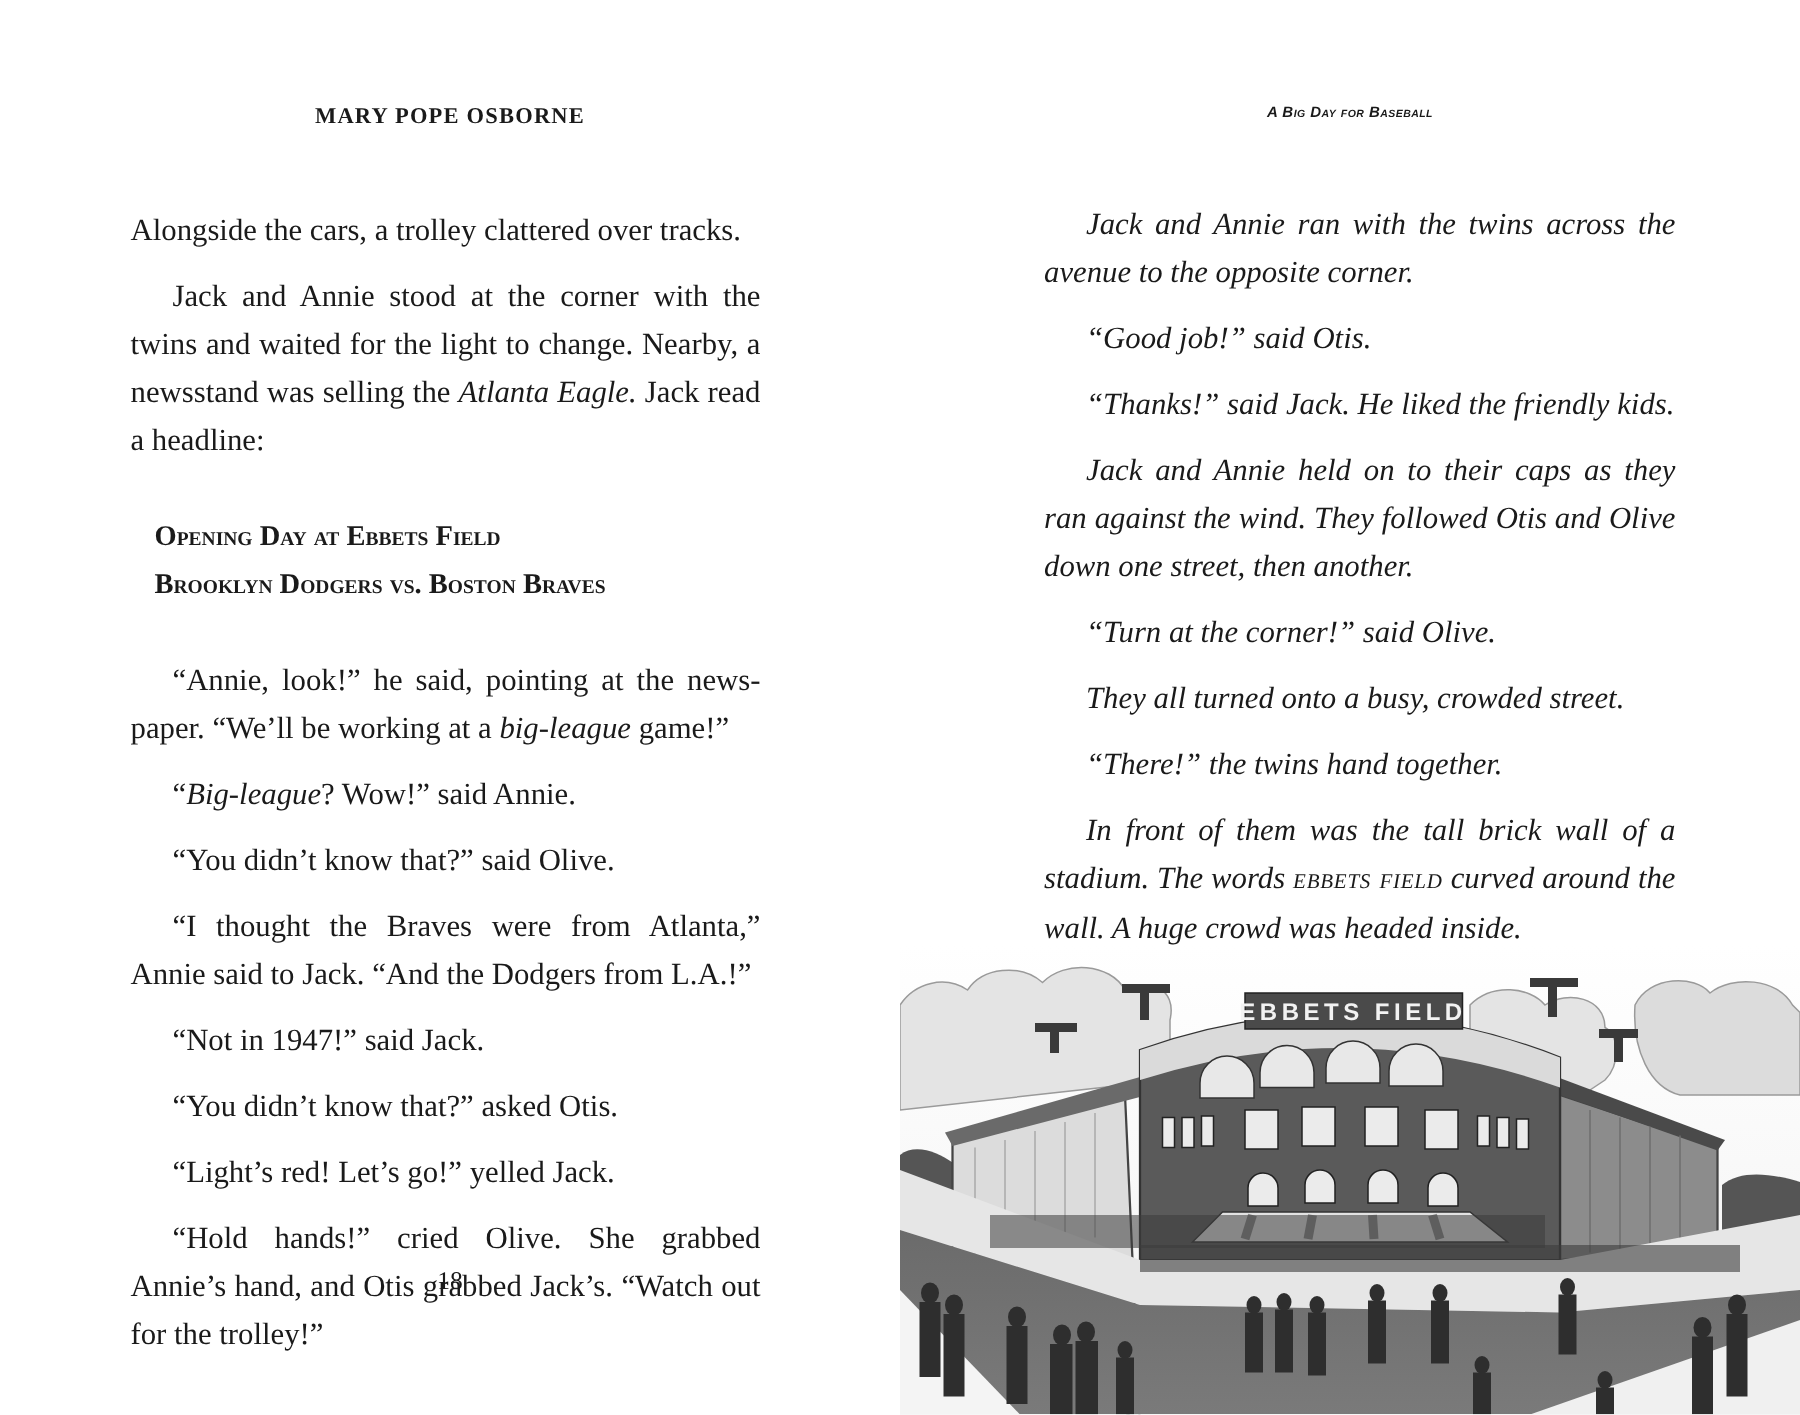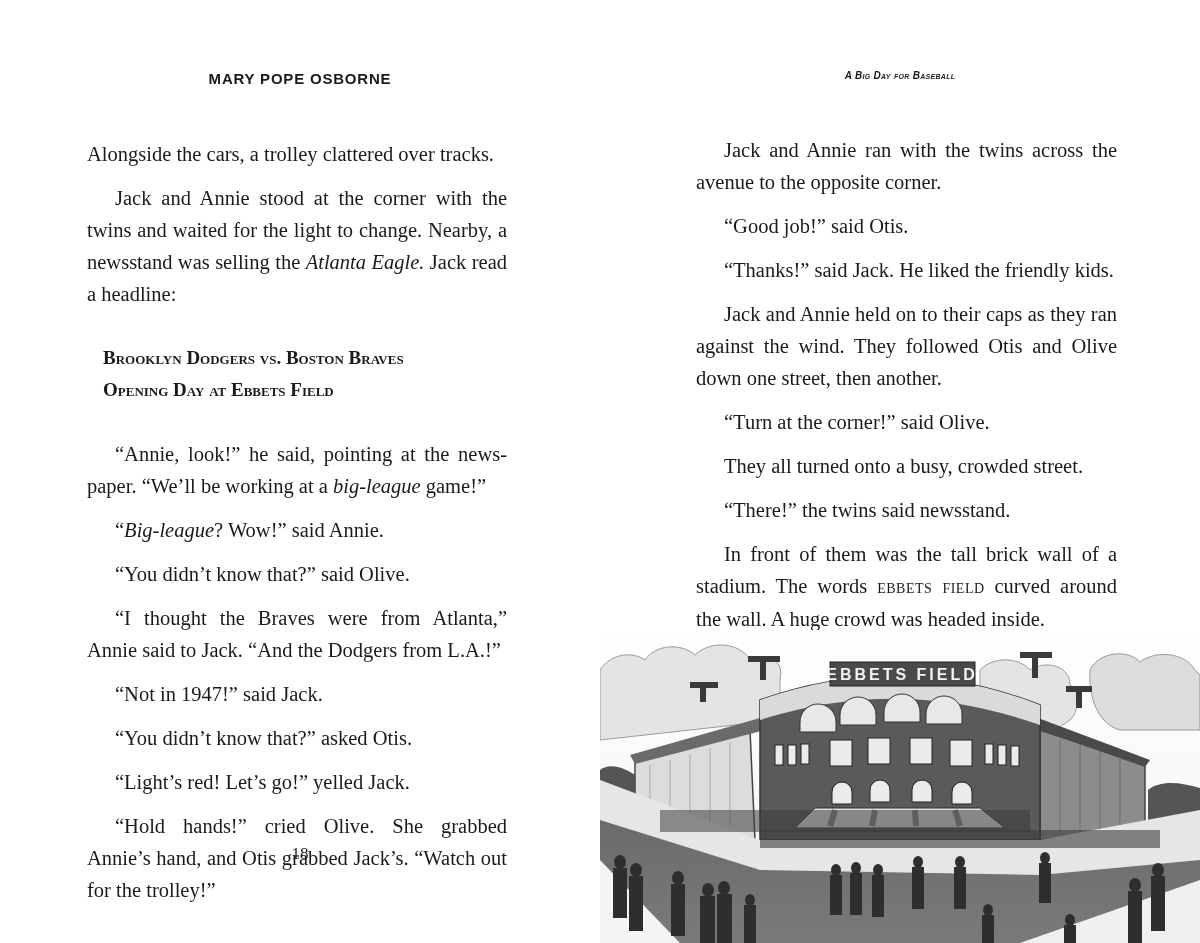--- a/index.html
+++ b/index.html
@@ -8,28 +8,28 @@
     background: #ffffff; color: #1a1a1a;
     font-family: "DejaVu Serif", "Liberation Serif", serif;
   }
   .page { position: absolute; top: 0; height: 943px; }
   .page-left { left: 0; width: 600px; }
   .page-right { left: 600px; width: 600px; }
   .running-head {
     position: absolute; top: 70px; left: 0; width: 100%;
     text-align: center; font-size: 14px; letter-spacing: 0.5px;
   }
-  .running-head.author { font-family: Liberation Sans, sans-serif; font-weight: bold; font-size: 15px; letter-spacing: 0.8px; }
+  .running-head.author { font-family: Liberation Serif, serif; font-weight: bold; font-size: 15px; letter-spacing: 0.8px; }
   .running-head.title { font-family: "Liberation Sans", sans-serif; font-style: italic; font-weight: bold; font-size: 10px; font-variant: small-caps; letter-spacing: 0.3px; }
   .text-block {
     position: absolute; font-family: "Liberation Serif", serif;
     font-size: 20.5px; line-height: 32px;
   }
   .left-block { left: 75px; width: 444px; top: 126px; }
-  .right-block { left: 84px; width: 445px; top: 122px; }
+  .right-block { left: 84px; width: 445px; top: 122px; font-style: italic; }
   .p { margin: 12px; text-align: justify; text-align-last: left; }
   .p.indent { text-indent: 28px; }
   .p.noindent { text-indent: 0; }
   .headline {
     margin: 32px 0 32px 28px; font-weight: bold; font-variant: small-caps;
     font-size: 19px; line-height: 32px;
   }
   .headline div { margin: 0; }
   .sc { font-variant: small-caps; font-size: 0.95em; letter-spacing: 0.5px; text-transform: lowercase; }
   .page-number {
@@ -46,22 +46,22 @@
 <body>
 
 <div class="page page-left">
   <div class="running-head author">MARY POPE OSBORNE</div>
   <div class="text-block left-block">
     <div id="left-paras-before">
         <p class="p noindent"><span>Alongside the cars, a trolley clattered over tracks.</span></p>
         <p class="p indent"><span>Jack and Annie stood at the corner with the twins and waited for the light to change. Nearby, a newsstand was selling the </span><em>Atlanta Eagle.</em><span> Jack read a headline:</span></p>
       </div>
     <div class="headline">
+      <div>Opening Day at Ebbets Field</div>
       <div>Brooklyn Dodgers vs. Boston Braves</div>
-      <div>Opening Day at Ebbets Field</div>
     </div>
     <div id="left-paras-after">
         <p class="p indent"><span>“Annie, look!” he said, pointing at the news­paper. “We’ll be working at a </span><em>big-league</em><span> game!”</span></p>
         <p class="p indent"><span>“</span><em>Big-league</em><span>? Wow!” said Annie.</span></p>
         <p class="p indent"><span>“You didn’t know that?” said Olive.</span></p>
         <p class="p indent"><span>“I thought the Braves were from Atlanta,” Annie said to Jack. “And the Dodgers from L.A.!”</span></p>
         <p class="p indent"><span>“Not in 1947!” said Jack.</span></p>
         <p class="p indent"><span>“You didn’t know that?” asked Otis.</span></p>
         <p class="p indent"><span>“Light’s red! Let’s go!” yelled Jack.</span></p>
         <p class="p indent"><span>“Hold hands!” cried Olive. She grabbed Annie’s hand, and Otis grabbed Jack’s. “Watch out for the trolley!”</span></p>
@@ -73,21 +73,21 @@
 <div class="page page-right">
   <div class="running-head title">A Big Day for Baseball</div>
   <div class="text-block right-block">
     <div id="right-paras">
         <p class="p indent"><span>Jack and Annie ran with the twins across the avenue to the opposite corner.</span></p>
         <p class="p indent"><span>“Good job!” said Otis.</span></p>
         <p class="p indent"><span>“Thanks!” said Jack. He liked the friendly kids.</span></p>
         <p class="p indent"><span>Jack and Annie held on to their caps as they ran against the wind. They followed Otis and Olive down one street, then another.</span></p>
         <p class="p indent"><span>“Turn at the corner!” said Olive.</span></p>
         <p class="p indent"><span>They all turned onto a busy, crowded street.</span></p>
-        <p class="p indent"><span>“There!” the twins said newsstand.</span></p>
+        <p class="p indent"><span>“There!” the twins hand together.</span></p>
         <p class="p indent"><span>In front of them was the tall brick wall of a stadium. The words </span><span class="sc">EBBETS FIELD</span><span> curved around the wall. A huge crowd was headed inside.</span></p>
       </div>
   </div>
 
   <div class="illustration">
     <svg width="600" height="313" viewBox="0 0 600 313" xmlns="http://www.w3.org/2000/svg">
       <defs>
         <linearGradient id="sky" x1="0" y1="0" x2="0" y2="1">
           <stop offset="0" stop-color="#ffffff"></stop>
           <stop offset="1" stop-color="#f2f2f2"></stop>

